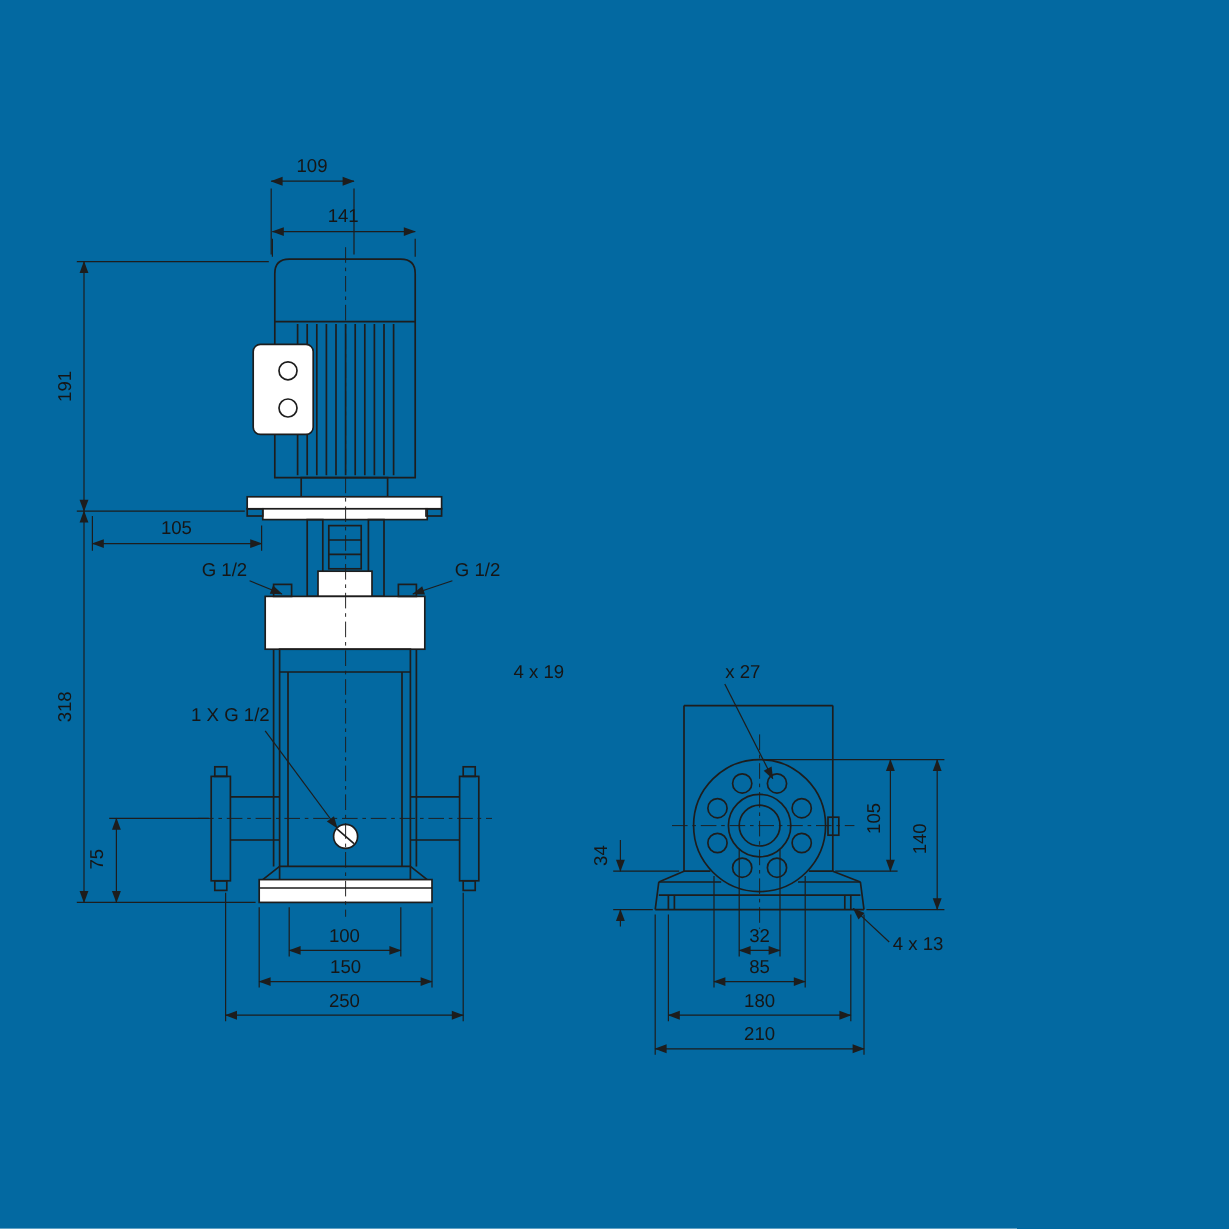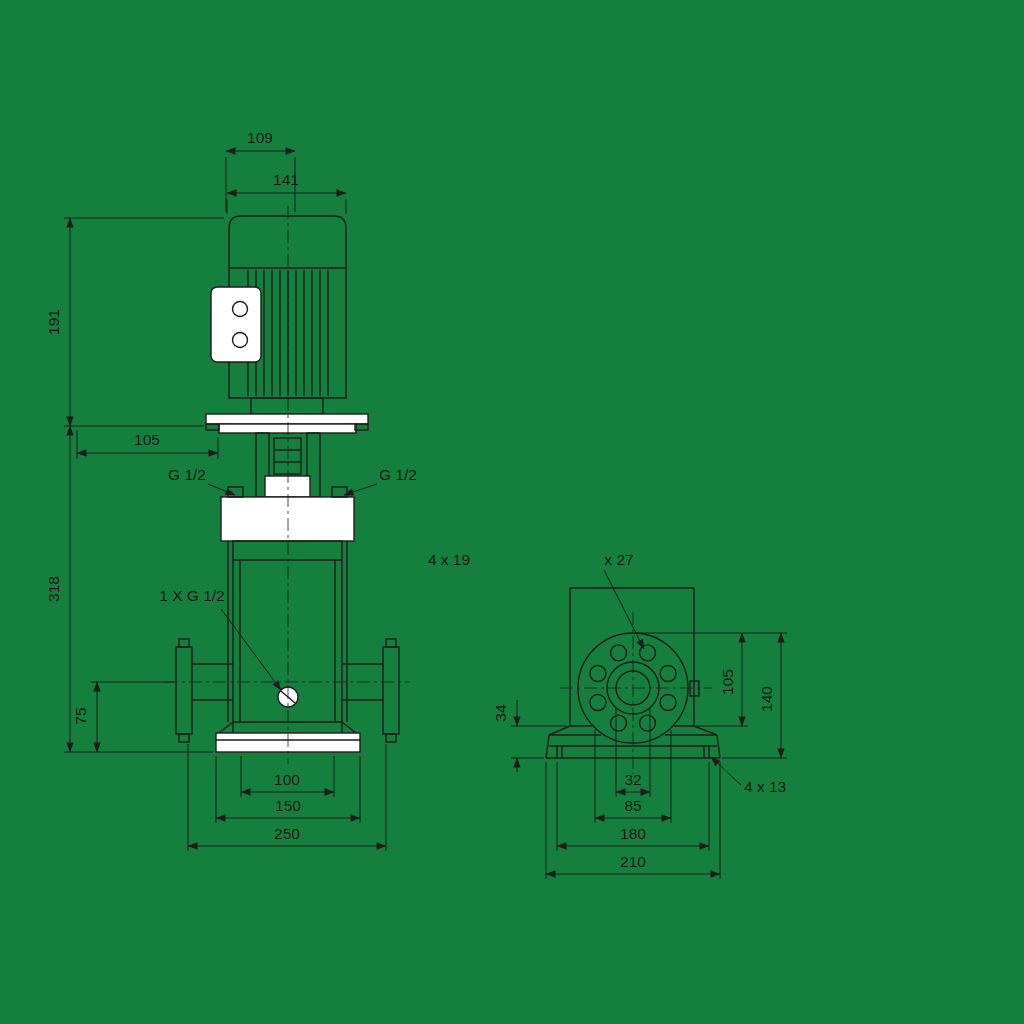--- a/index.html
+++ b/index.html
@@ -1,16 +1,16 @@
 <!DOCTYPE html>
 <html><head>
 <meta charset="utf-8">
 <style>
   html,body{margin:0;padding:0;background:#ffffff;}
-  .canvas{position:relative;width:1024px;height:1024px;background:#15803d;overflow:hidden;}
+  .canvas{position:relative;width:1024px;height:1024px;background:#0369a1;overflow:hidden;}
   svg{display:block;}
   .g{fill:none;stroke:#1d1d1d;stroke-width:1.4px;stroke-linecap:butt;stroke-linejoin:miter;}
   .gw{fill:#ffffff;stroke:#1d1d1d;stroke-width:1.4px;}
   .d{fill:none;stroke:#1d1d1d;stroke-width:1px;}
   .cl{fill:none;stroke:#1d1d1d;stroke-width:0.8px;stroke-dasharray:13 4 3 4;}
   text{font-family:"Liberation Sans",sans-serif;font-size:15.5px;fill:#161616;}
 </style>
 </head>
 <body>
 

